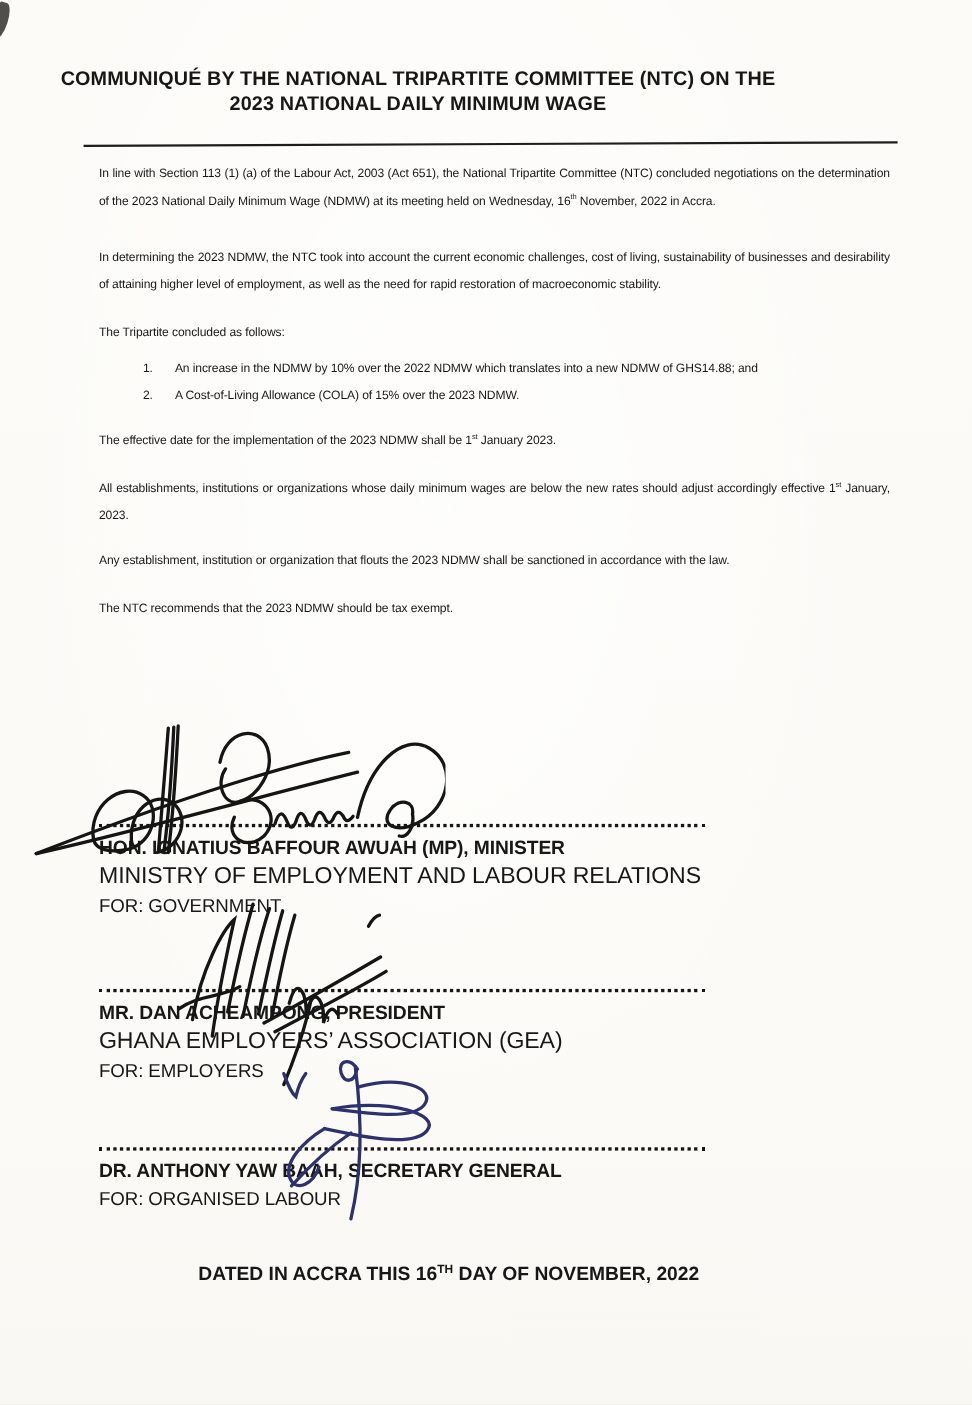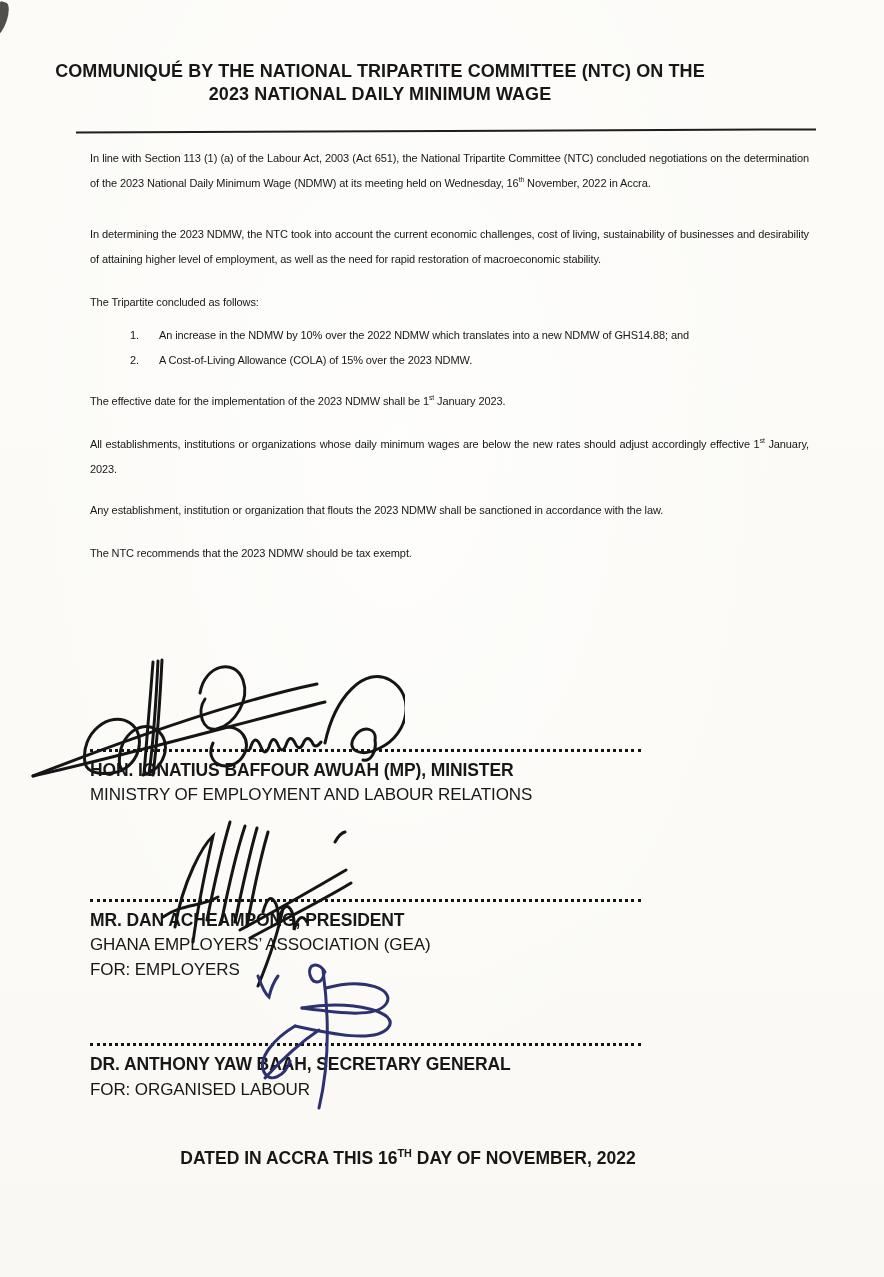--- a/index.html
+++ b/index.html
@@ -41,21 +41,21 @@
   .num-item { display:flex; }
   .num-item + .num-item { margin-top:0; }
   .num-label { width:29px; flex:0 0 29px; }
   .num-text { flex:1; text-align:justify; }
   .sig-block { position:absolute; left:90px; width:719px; }
   .dotline {
     width:551px; height:4px;
     border-bottom:3px dotted #151515;
   }
   .sig-name { font-weight:bold; font-size:17.5px; margin-top:8px; letter-spacing:-.1px; }
-  .sig-org  { font-size:17px; margin-top:4px; letter-spacing:-.1px; }
+  .sig-org  { font-size:21px; margin-top:4px; letter-spacing:-.1px; }
   .sig-for  { font-size:17px; margin-top:5px; letter-spacing:-.1px; }
   .sig-svg { position:absolute; z-index:5; pointer-events:none; }
   .dated-wrap {
     position:absolute; top:1148px; left:0; width:816px;
     text-align:center; font-weight:bold; font-size:17.5px;
   }
 </style>
 </head>
 <body>
 
@@ -139,20 +139,21 @@
       <path d="M62,50 C115,41 161,55 148,70 C135,85 92,76 55,68"></path>
       <path d="M55,68 C35,80 17,100 24,114 C30,126 45,118 50,103"></path>
       <path d="M25,120 C45,98 64,82 79,72"></path>
     </g>
   </svg>
 
   <div class="sig-block" style="top:748px;">
     <div class="dotline"></div>
     <div class="sig-name">HON. IGNATIUS BAFFOUR AWUAH (MP), MINISTER</div>
     <div class="sig-org">MINISTRY OF EMPLOYMENT AND LABOUR RELATIONS</div>
+    <div class="sig-for">FOR: GOVERNMENT</div>
   </div>
 
   <div class="sig-block" style="top:898px;">
     <div class="dotline"></div>
     <div class="sig-name">MR. DAN ACHEAMPONG, PRESIDENT</div>
     <div class="sig-org">GHANA EMPLOYERS’ ASSOCIATION (GEA)</div>
     <div class="sig-for">FOR: EMPLOYERS</div>
   </div>
 
   <div class="sig-block" style="top:1042px;">

